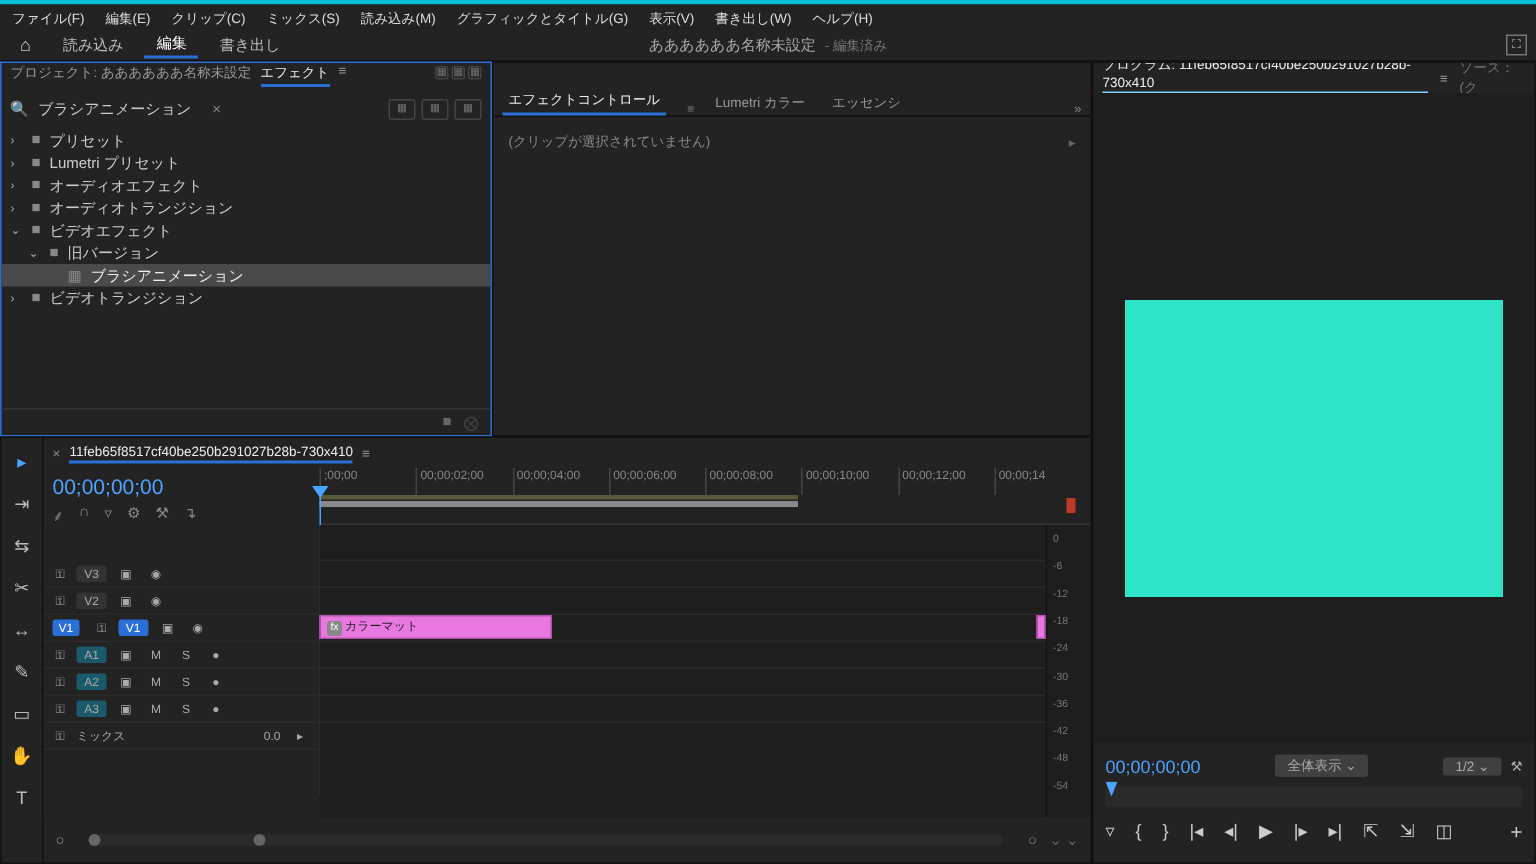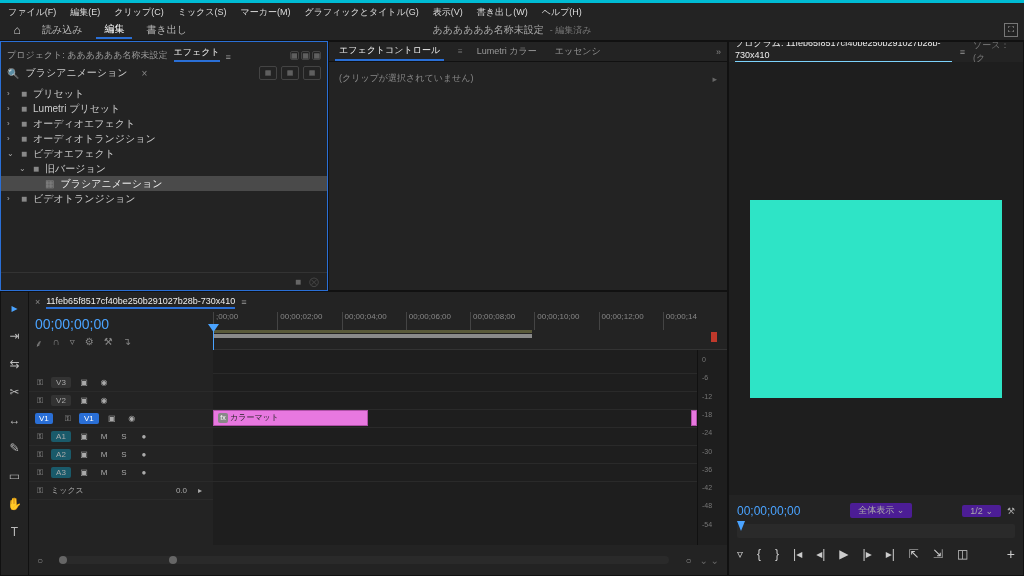--- a/index.html
+++ b/index.html
@@ -9,28 +9,28 @@
 .menubar span{cursor:default}
 .toolbar{height:22px;background:#232323;display:flex;align-items:center;padding:0 6px;gap:6px;position:relative;border-bottom:1px solid #111}
 .toolbar .home{width:22px;text-align:center;font-size:12px}
 .toolbar .tbtn{padding:2px 8px;font-size:10px;color:#bbb}
 .toolbar .tbtn.active{color:#fff;border-bottom:2px solid #2a6fd6;padding-bottom:1px}
 .toolbar .doc-title{position:absolute;left:50%;transform:translateX(-50%);font-size:10px;color:#aaa}
 .toolbar .doc-status{color:#777;font-size:9px;margin-left:6px}
 .toolbar .maxicon{position:absolute;right:6px;width:14px;height:14px;border:1px solid #777;font-size:8px;text-align:center;line-height:12px}
 .workspace{display:grid;grid-template-columns:328px 400px 1fr;grid-template-rows:250px 1fr;height:535px}
 .panel{border:1px solid #111;background:#232323;position:relative;overflow:hidden}
-.panel-tabs{display:flex;align-items:center;height:20px;padding:0 6px;gap:10px;font-size:9px;color:#999;border-bottom:1px solid #111}
+.panel-tabs{display:flex;align-items:flex-end;height:36px;padding:0 6px;gap:10px;font-size:9px;color:#999;border-bottom:1px solid #111}
 .panel-tabs .tab{padding:2px 4px}
 .panel-tabs .tab.active{color:#eee;border-bottom:2px solid #2a6fd6}
 .panel-tabs .tab-menu{margin-left:4px;font-size:8px;color:#777}
 .panel-tabs .overflow{margin-left:auto;color:#888}
 
 #effects{grid-column:1;grid-row:1;border:1px solid #2a6fd6}
-.proj-tabs{display:flex;align-items:flex-end;height:20px;font-size:9px;color:#999;padding:0 6px;gap:6px}
+.proj-tabs{display:flex;align-items:flex-start;height:20px;font-size:9px;color:#999;padding:0 6px;gap:6px}
 .proj-tabs .pt{white-space:nowrap}
 .proj-tabs .pt.active{color:#eee;border-bottom:2px solid #2a6fd6;padding-bottom:1px}
 .effects-search{display:flex;align-items:center;height:22px;padding:0 6px;gap:6px}
 .effects-search .mag{color:#888;font-size:10px}
 .effects-search input{background:transparent;border:none;color:#ccc;font-size:10px;width:110px;outline:none}
 .effects-search .clr{color:#888;cursor:pointer}
 .effects-search .badges{display:flex;gap:4px;margin-left:auto}
 .badge{width:18px;height:14px;border:1px solid #444;border-radius:2px;font-size:7px;line-height:12px;text-align:center;color:#777}
 .tree{padding:2px 0;font-size:10px;color:#ccc}
 .tree .row{display:flex;align-items:center;height:15px;padding:0 6px;gap:6px}
@@ -48,21 +48,21 @@
 
 #program{grid-column:3;grid-row:1 / span 2;display:flex;flex-direction:column}
 .prog-tabs{display:flex;align-items:center;height:20px;padding:0 6px;gap:8px;font-size:9px;color:#999}
 .prog-tabs .tab.active{color:#eee;border-bottom:6px solid #7dd3fc;padding-bottom:1px}
 .prog-view{flex:1;background:#1e1e1e;display:flex;align-items:center;justify-content:center;padding:10px 0 0 0}
 .prog-video{width:252px;height:198px;background:#2ee4c6;margin-top:30px}
 .prog-controls{height:80px;padding:4px 8px;font-size:10px;color:#ccc}
 .prog-tc-row{display:flex;align-items:center;justify-content:space-between;padding:4px 0}
 .prog-tc{color:#4aa3ff;font-size:12px}
 .prog-fit{display:flex;align-items:center;gap:6px;font-size:9px;color:#aaa}
-.prog-fit .sel{background:#4c1d95;padding:1px 8px;border-radius:2px}
+.prog-fit .sel{background:#404040;padding:1px 8px;border-radius:2px}
 .prog-scrub{height:14px;background:#2a2a2a;border-radius:2px;position:relative;margin:2px 0}
 .prog-scrub .playhead{position:absolute;left:0;top:-3px;width:8px;height:10px;background:#4aa3ff;clip-path:polygon(0 0,100% 0,50% 100%)}
 .prog-buttons{display:flex;align-items:center;justify-content:center;gap:14px;padding-top:6px;color:#ccc;font-size:12px}
 .prog-buttons span{cursor:pointer}
 .prog-buttons .plus{margin-left:auto;font-size:14px}
 
 #timeline{grid-column:1 / span 2;grid-row:2;display:flex}
 .tl-tools{width:28px;background:#232323;border-right:1px solid #111;display:flex;flex-direction:column;align-items:center;gap:8px;padding:6px 0;color:#bbb;font-size:12px}
 .tl-tools .tool{width:20px;height:20px;display:flex;align-items:center;justify-content:center;cursor:pointer}
 .tl-tools .tool.active{color:#4aa3ff}
@@ -106,21 +106,21 @@
 </head>
 <body>
 
 <div class="titlebar"></div>
 
 <div class="menubar">
   <span>ファイル(F)</span>
   <span>編集(E)</span>
   <span>クリップ(C)</span>
   <span>ミックス(S)</span>
-  <span>マーカー(M)</span>
+  <span>読み込み(M)</span>
   <span>グラフィックとタイトル(G)</span>
   <span>表示(V)</span>
   <span>書き出し(W)</span>
   <span>ヘルプ(H)</span>
 </div>
 
 <div class="toolbar">
   <span class="home">⌂</span>
   <span class="tbtn">読み込み</span>
   <span class="tbtn active">編集</span>

